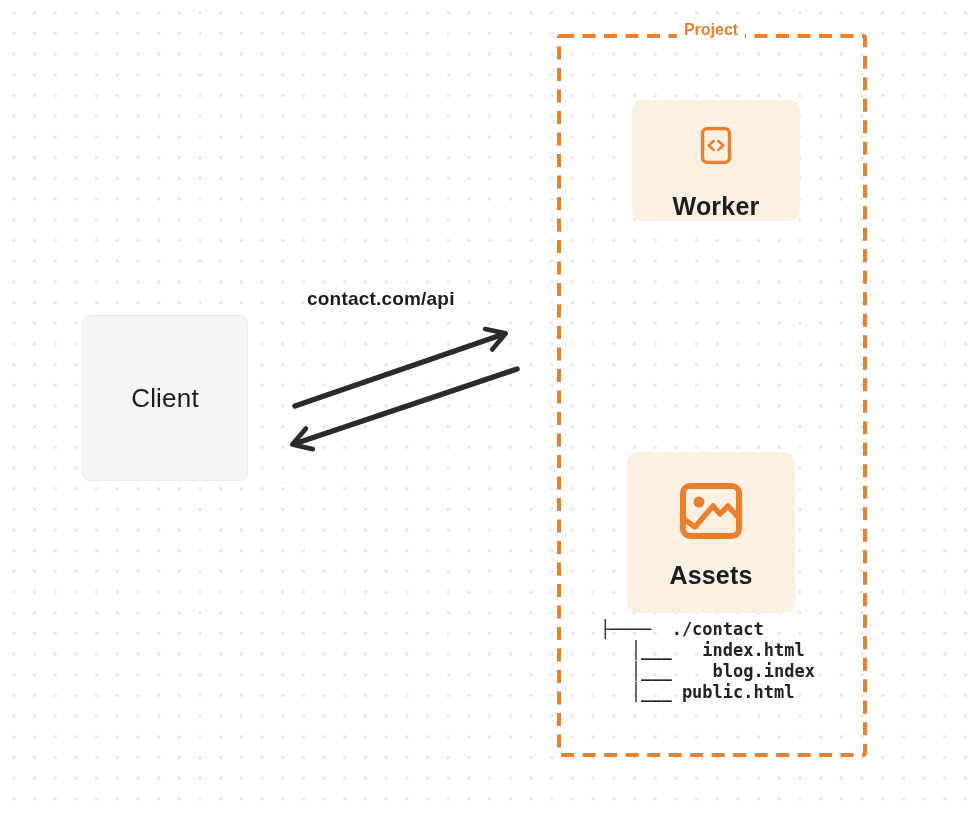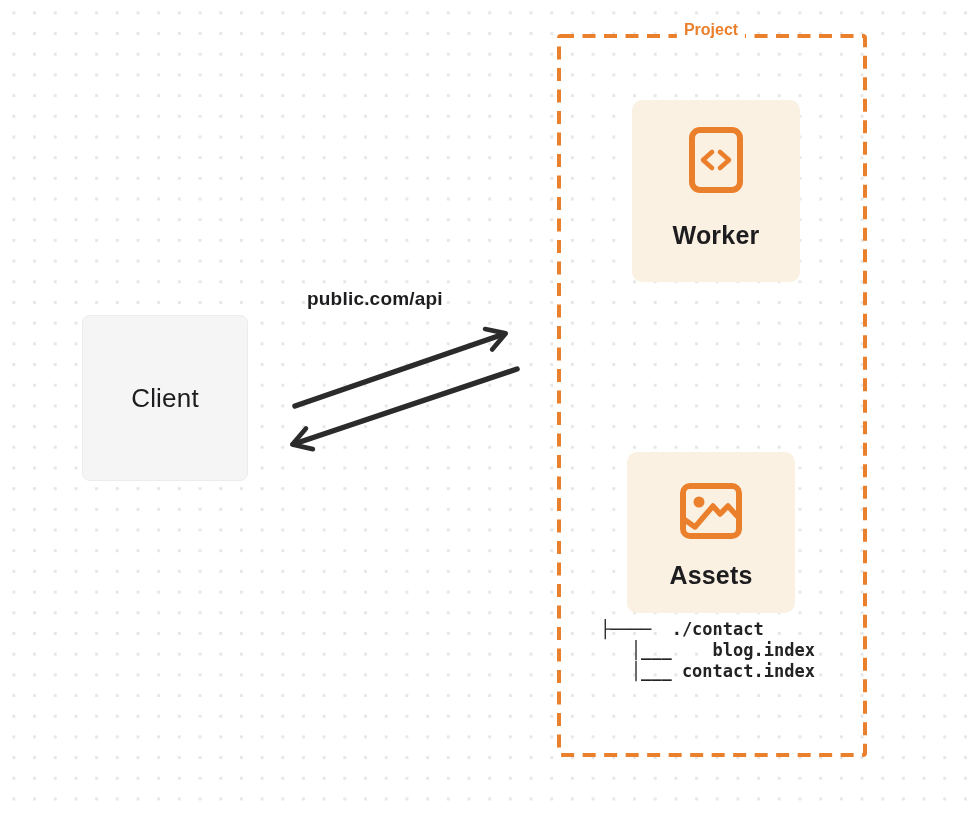--- a/index.html
+++ b/index.html
@@ -32,21 +32,21 @@
   .project-border{position:absolute;left:553px;top:30px;}
   .project-title{
     position:absolute;left:711px;top:21px;transform:translateX(-50%);
     font-size:16px;font-weight:bold;color:#ea7f2c;
     background:#ffffff;padding:0 7px;white-space:nowrap;
   }
   .node{
     position:absolute;background:#fbf1e3;border-radius:10px;
     display:flex;flex-direction:column;align-items:center;box-sizing:border-box;
   }
-  .node-worker{left:632px;top:100px;width:168px;height:182px;padding-top:27px;}
+  .node-worker{left:632px;top:100px;width:168px;height:121px;padding-top:27px;}
   .node-assets{left:627px;top:452px;width:168px;height:161px;padding-top:31px;}
   .node .label{
     font-size:25px;font-weight:bold;color:#1d1d1f;letter-spacing:.2px;
   }
   .node-worker .label{margin-top:28px;}
   .node-assets .label{margin-top:22px;}
   .file-tree{
     position:absolute;left:600px;top:619px;margin:0;
     font-family:"DejaVu Sans Mono", monospace;
     font-size:17px;line-height:21px;color:#232323;font-weight:bold;
@@ -55,21 +55,21 @@
 </style>
 </head>
 <body>
 
 <div class="canvas">
 
   <div class="client-box">
     <span class="label">Client</span>
   </div>
 
-  <div class="request-label">public.com/api</div>
+  <div class="request-label">contact.com/api</div>
 
   <svg class="arrows" width="256" height="146" viewBox="0 0 256 146">
     <defs>
       <marker id="vhead" viewBox="0 0 14 16" refX="11" refY="8" markerWidth="4.6" markerHeight="5.4" orient="auto">
         <path d="M2,2 L12,8 L2,14" fill="none" stroke="#2b2b2b" stroke-width="2.6" stroke-linecap="round" stroke-linejoin="round"></path>
       </marker>
     </defs>
     <line x1="27" y1="93" x2="236" y2="21" stroke="#2b2b2b" stroke-width="5.5" stroke-linecap="round" marker-end="url(#vhead)"></line>
     <line x1="249" y1="56" x2="26" y2="131" stroke="#2b2b2b" stroke-width="5.5" stroke-linecap="round" marker-end="url(#vhead)"></line>
   </svg>
@@ -91,15 +91,15 @@
 
   <div class="node node-assets">
     <svg width="62" height="56" viewBox="0 0 62 56">
       <rect x="3" y="3" width="56" height="50" rx="7" fill="none" stroke="#ea7f2c" stroke-width="6"></rect>
       <circle cx="19" cy="19" r="5.5" fill="#ea7f2c"></circle>
       <polyline points="5,37 15,44 33,23 40,31 48,23 57,33" fill="none" stroke="#ea7f2c" stroke-width="5.5" stroke-linecap="round" stroke-linejoin="round"></polyline>
     </svg>
     <span class="label">Assets</span>
   </div>
 
-  <pre class="file-tree"><div>├────  ./contact</div><div>   │___    blog.index</div><div>   │___ contact.index</div></pre>
+  <pre class="file-tree"><div>├────  ./contact</div><div>   │___   index.html</div><div>   │___    blog.index</div><div>   │___ public.html</div></pre>
 
 </div>
 
 </body></html>

